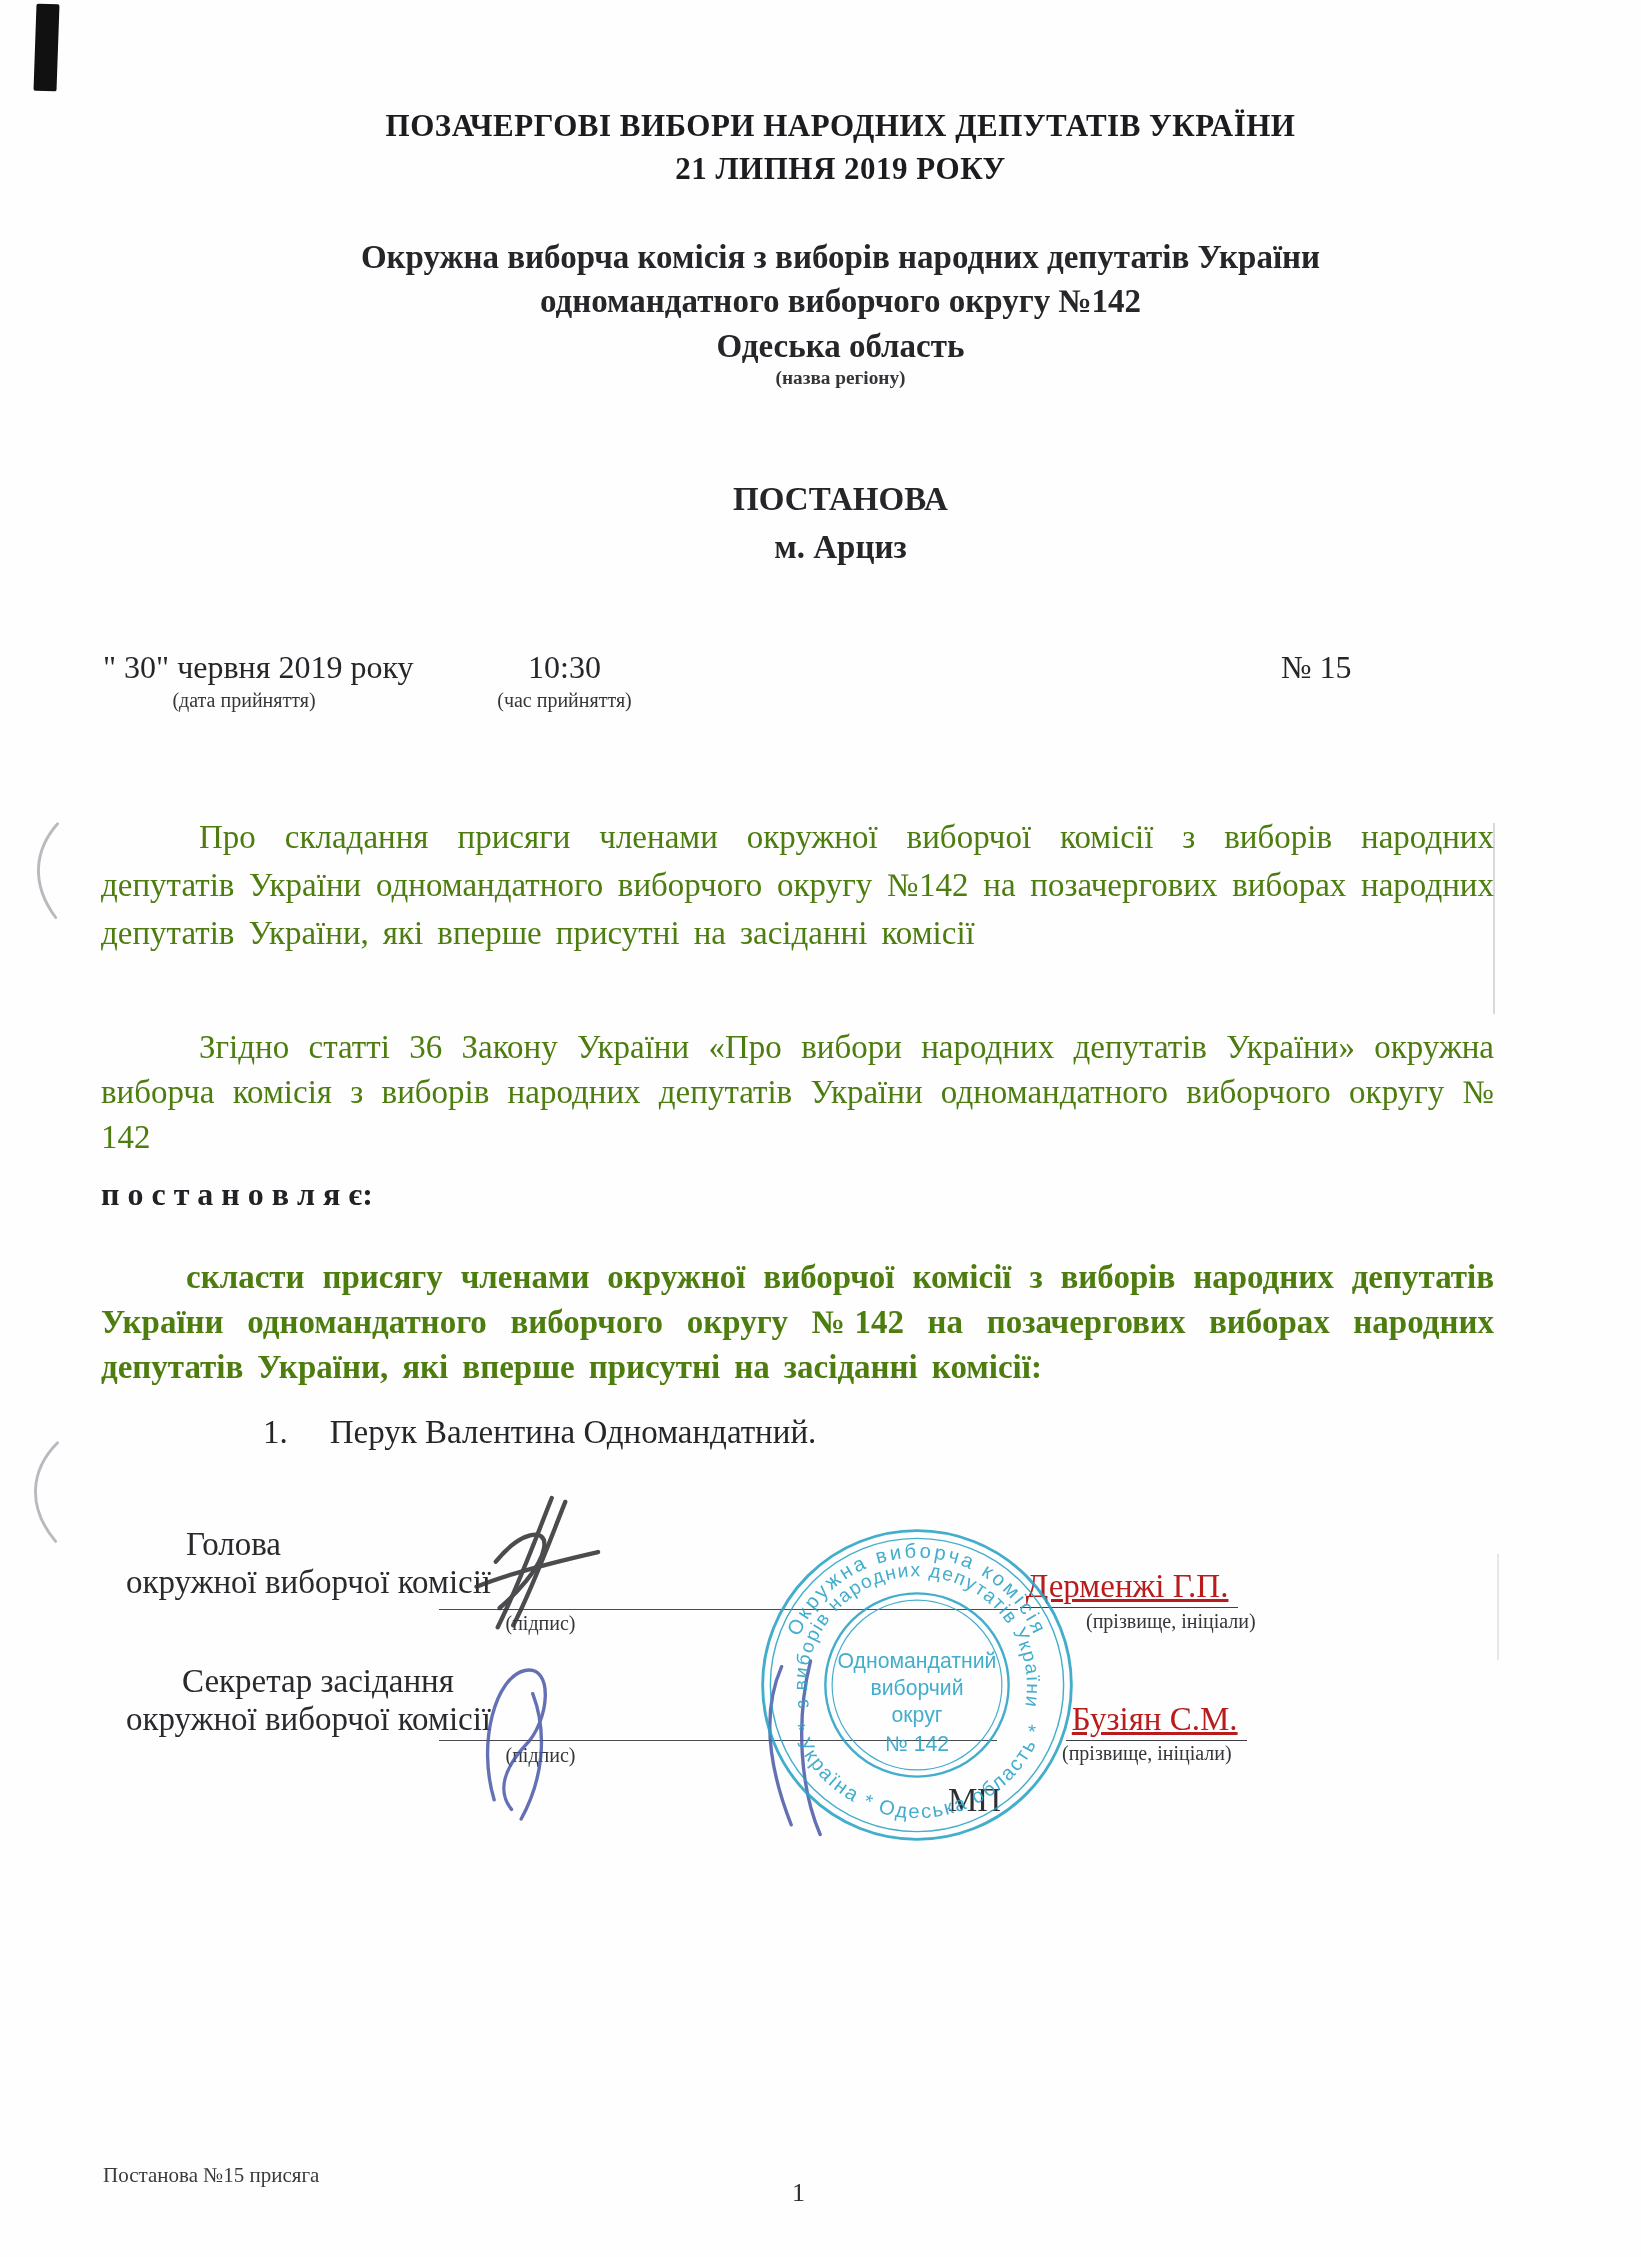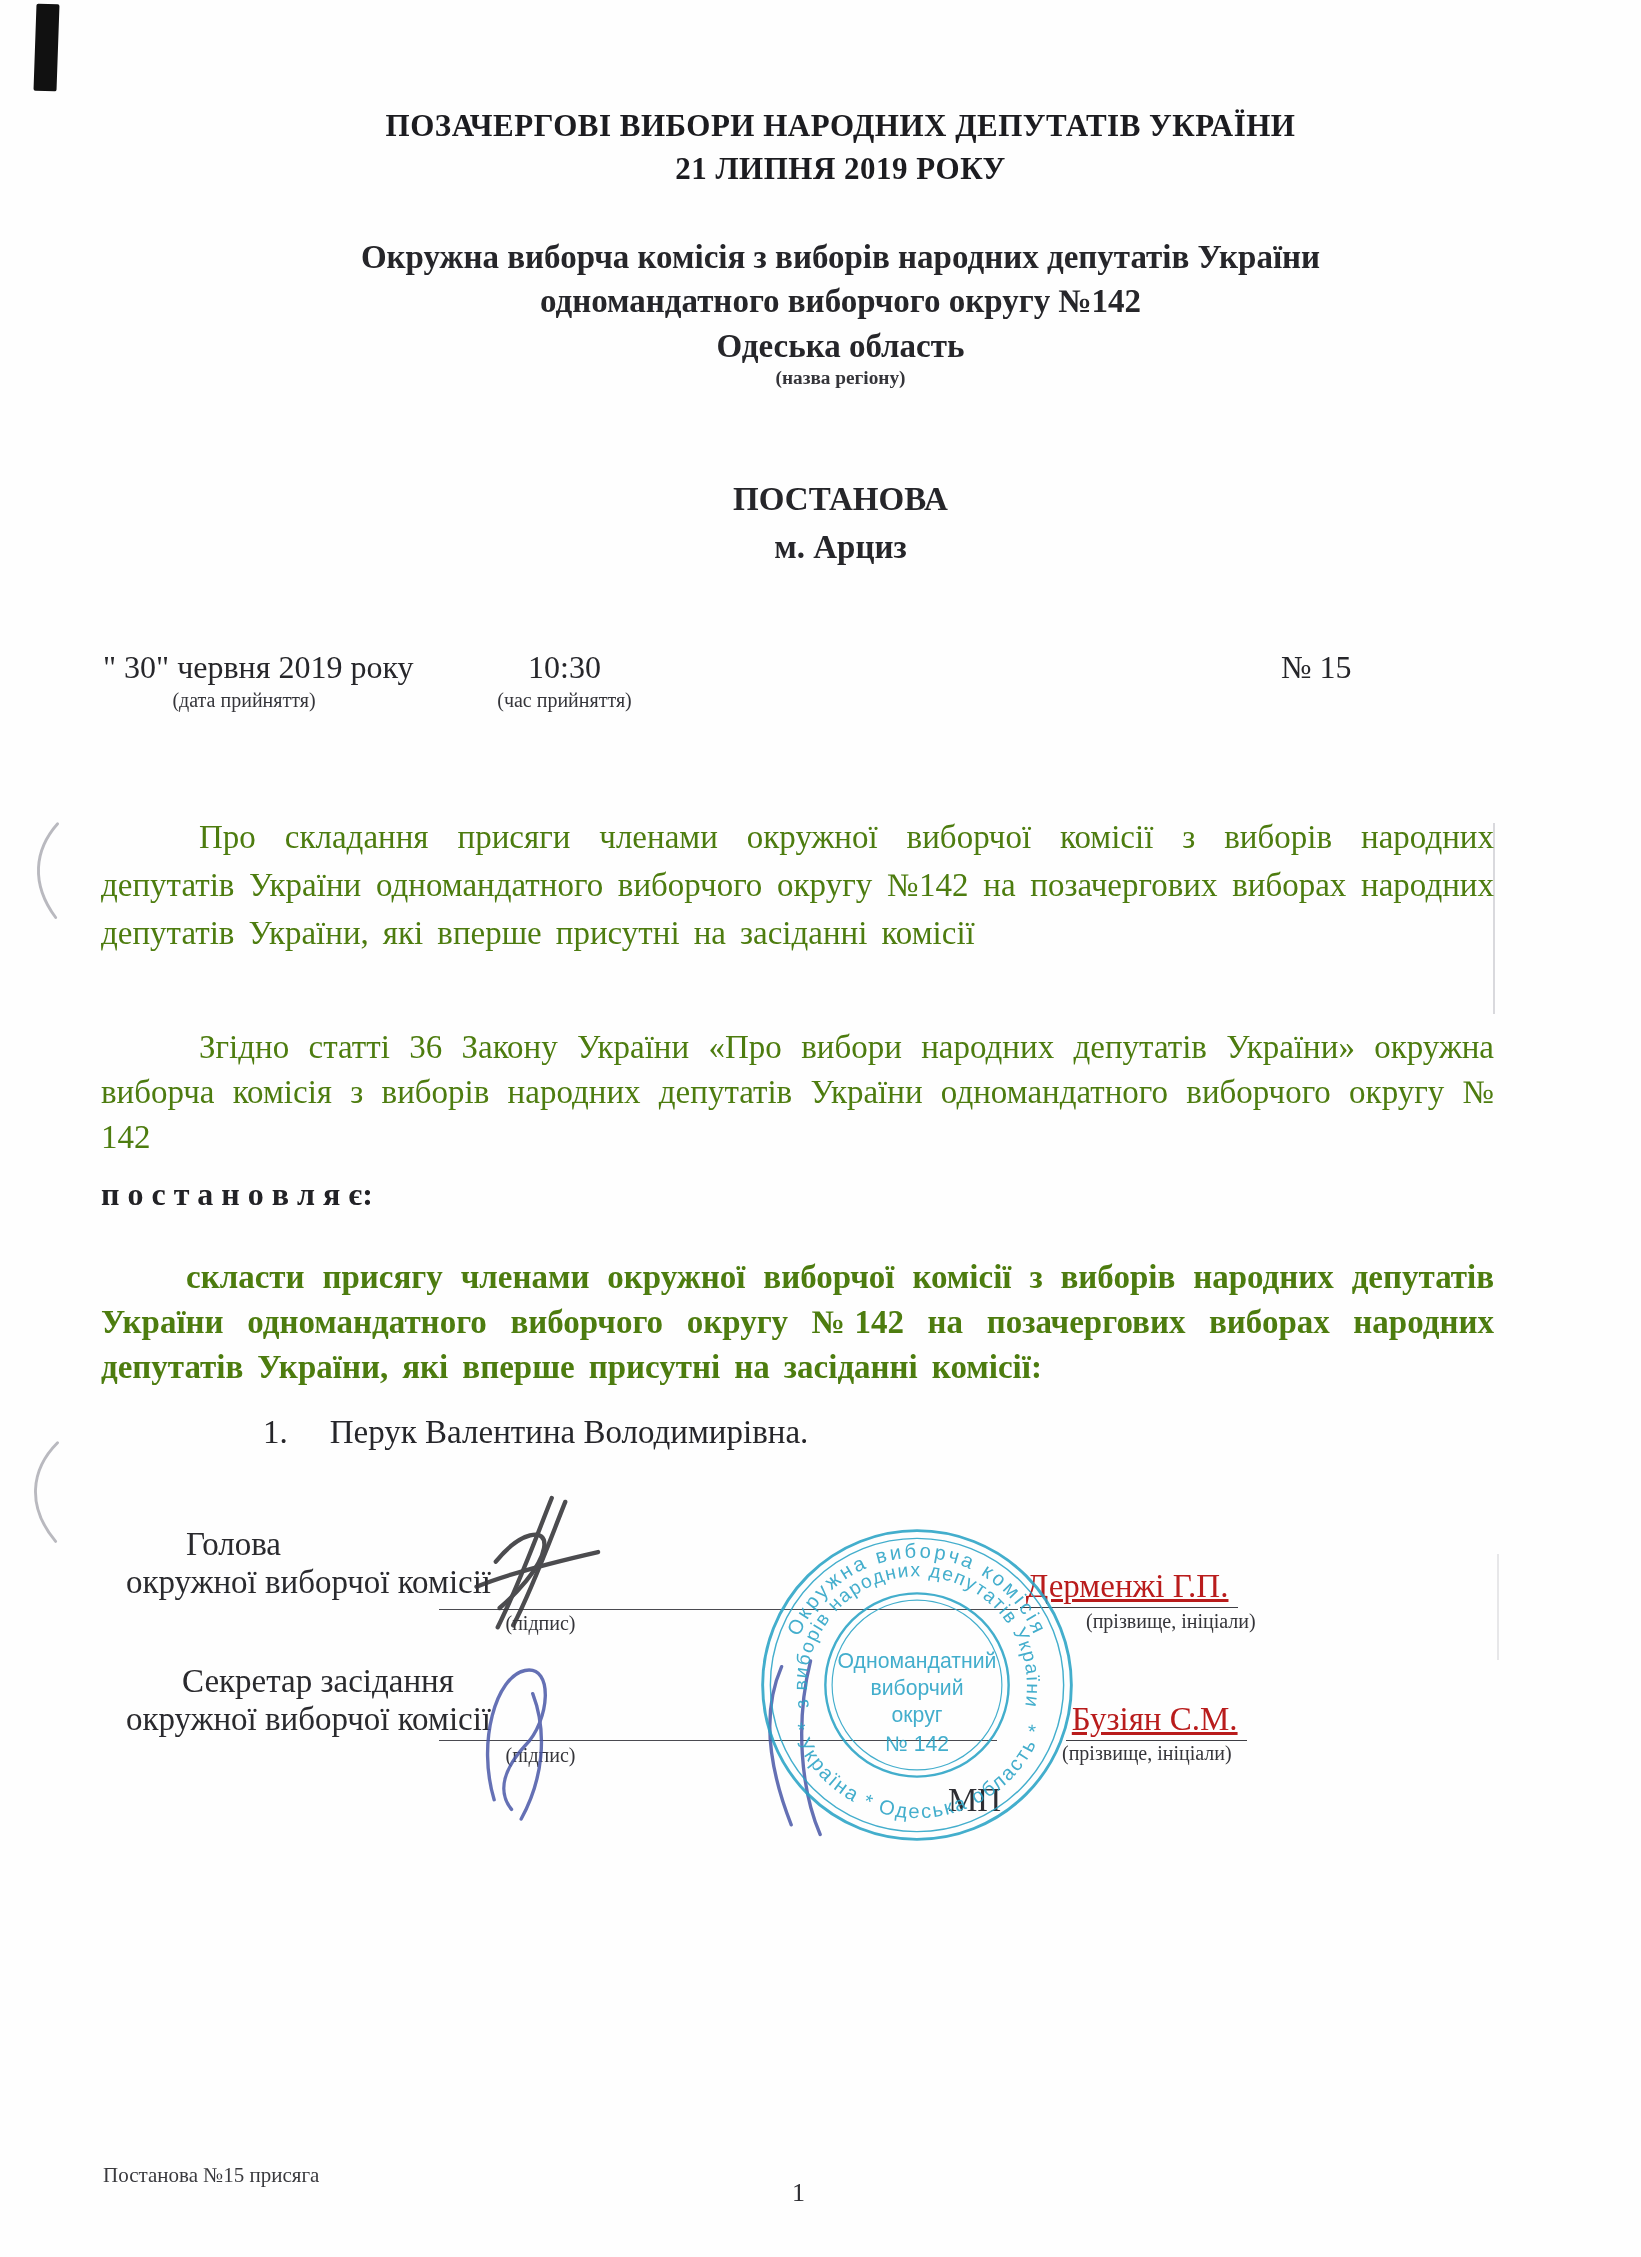--- a/index.html
+++ b/index.html
@@ -88,21 +88,21 @@
   <div class="abs time-text">10:30</div>
   <div class="abs cap time-cap">(час прийняття)</div>
   <div class="abs num-text">№ 15</div>
 
   <div class="abs para p1">Про складання присяги членами окружної виборчої комісії з  виборів народних депутатів України одномандатного виборчого округу №142 на позачергових виборах народних депутатів України, які вперше присутні на засіданні комісії</div>
   <div class="abs para p2">Згідно статті 36 Закону України «Про вибори народних  депутатів України» окружна виборча комісія з виборів народних депутатів України одномандатного виборчого округу № 142</div>
   <div class="abs resolves">п о с т а н о в л я є:</div>
   <div class="abs para p3">скласти присягу членами окружної виборчої комісії з  виборів народних депутатів України одномандатного виборчого округу №142 на позачергових виборах народних депутатів України, які вперше присутні на засіданні комісії:</div>
 
   <div class="abs list-row">
-    <span class="list-num">1.</span><span>Перук Валентина Володимирівна.</span>
+    <span class="list-num">1.</span><span>Перук Валентина Одномандатний.</span>
   </div>
 
   <div class="abs sig-role" style="top:1526px;left:186px;">Голова</div>
   <div class="abs sig-role" style="top:1564px;left:126px;">окружної виборчої комісії</div>
   <div class="abs sig-line" style="top:1609px;left:439px;width:579px;"></div>
   <div class="abs cap" style="top:1612px;left:439px;width:203px;text-align:center;">(підпис)</div>
   <div class="abs sig-name" style="top:1568px;left:1020px;">Дерменжі Г.П.</div>
   <div class="abs cap" style="top:1610px;left:1086px;">(прізвище, ініціали)</div>
 
   <div class="abs sig-role" style="top:1663px;left:182px;">Секретар засідання</div>

